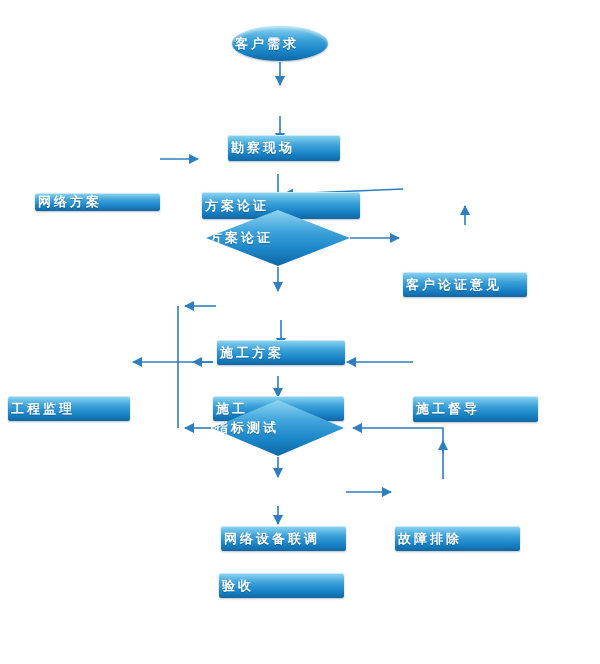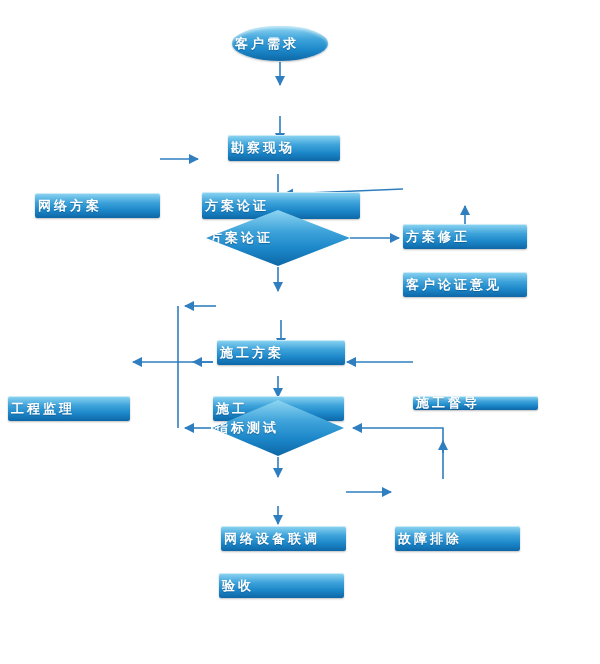--- a/index.html
+++ b/index.html
@@ -101,31 +101,28 @@
   </svg>
 
   <div class="node ellipse" style="left:232px;top:26px;width:96px;height:35px">
     <span>客户需求</span>
   </div>
 
   <div class="node rect" style="left:228px;top:89px;width:112px;height:26px">
     <span>勘察现场</span>
   </div>
 
-  <div class="node rect" style="left:35px;top:147px;width:125px;height:25px">
+  <div class="node rect" style="left:35px;top:147px;width:125px;height:18px">
     <span>网络方案</span>
   </div>
 
   <div class="node rect" style="left:202px;top:146px;width:158px;height:27px">
     <span>方案论证</span>
   </div>
 
-  <div class="node rect" style="left:403px;top:178px;width:124px;height:25px">
-    <span>方案修正</span>
-  </div>
 
   <div class="node diamond" style="left:206px;top:210px;width:144px;height:56px">
     <span>方案论证</span>
   </div>
 
   <div class="node rect" style="left:403px;top:226px;width:124px;height:25px">
     <span>客户论证意见</span>
   </div>
 
   <div class="node rect" style="left:217px;top:294px;width:128px;height:25px">
@@ -133,21 +130,21 @@
   </div>
 
   <div class="node rect" style="left:8px;top:350px;width:122px;height:25px">
     <span>工程监理</span>
   </div>
 
   <div class="node rect" style="left:213px;top:350px;width:131px;height:25px">
     <span>施工</span>
   </div>
 
-  <div class="node rect" style="left:413px;top:350px;width:125px;height:14px">
+  <div class="node rect" style="left:413px;top:350px;width:125px;height:26px">
     <span>施工督导</span>
   </div>
 
   <div class="node diamond" style="left:212px;top:400px;width:132px;height:56px">
     <span>指标测试</span>
   </div>
 
   <div class="node rect" style="left:221px;top:480px;width:125px;height:25px">
     <span>网络设备联调</span>
   </div>

